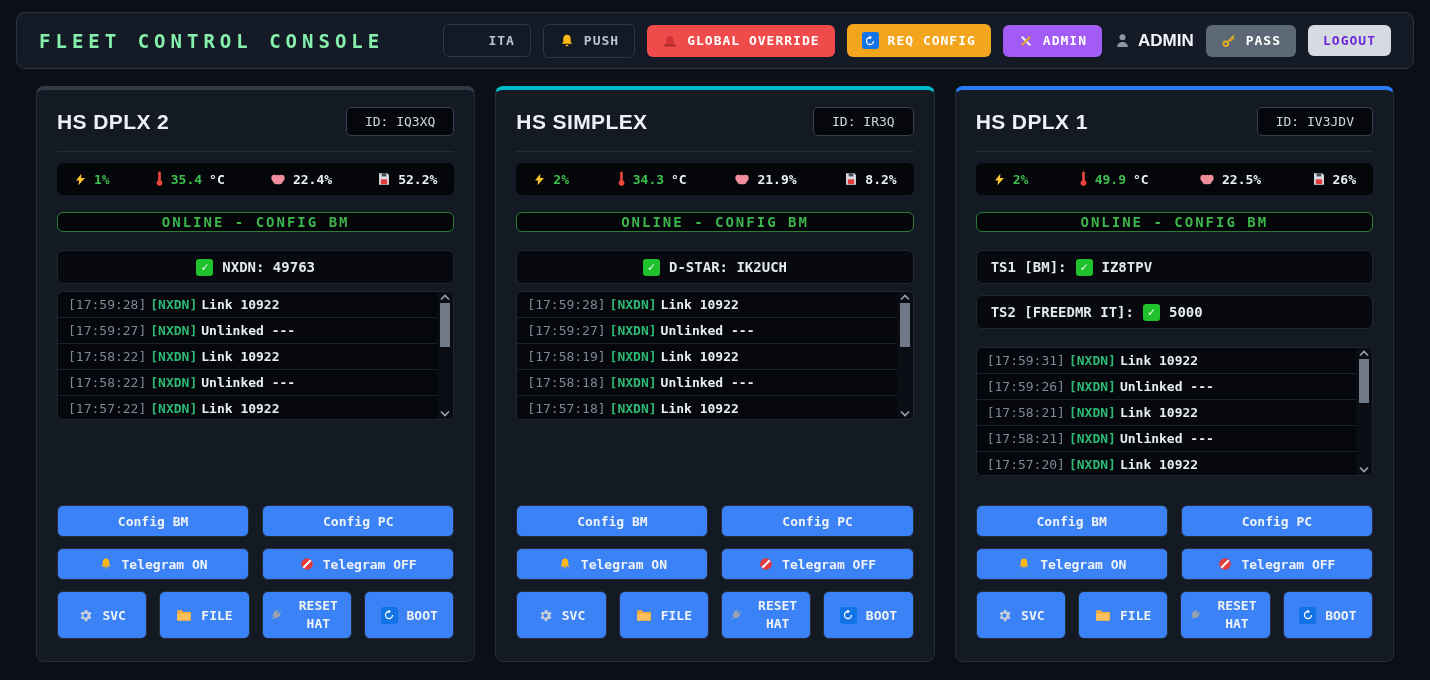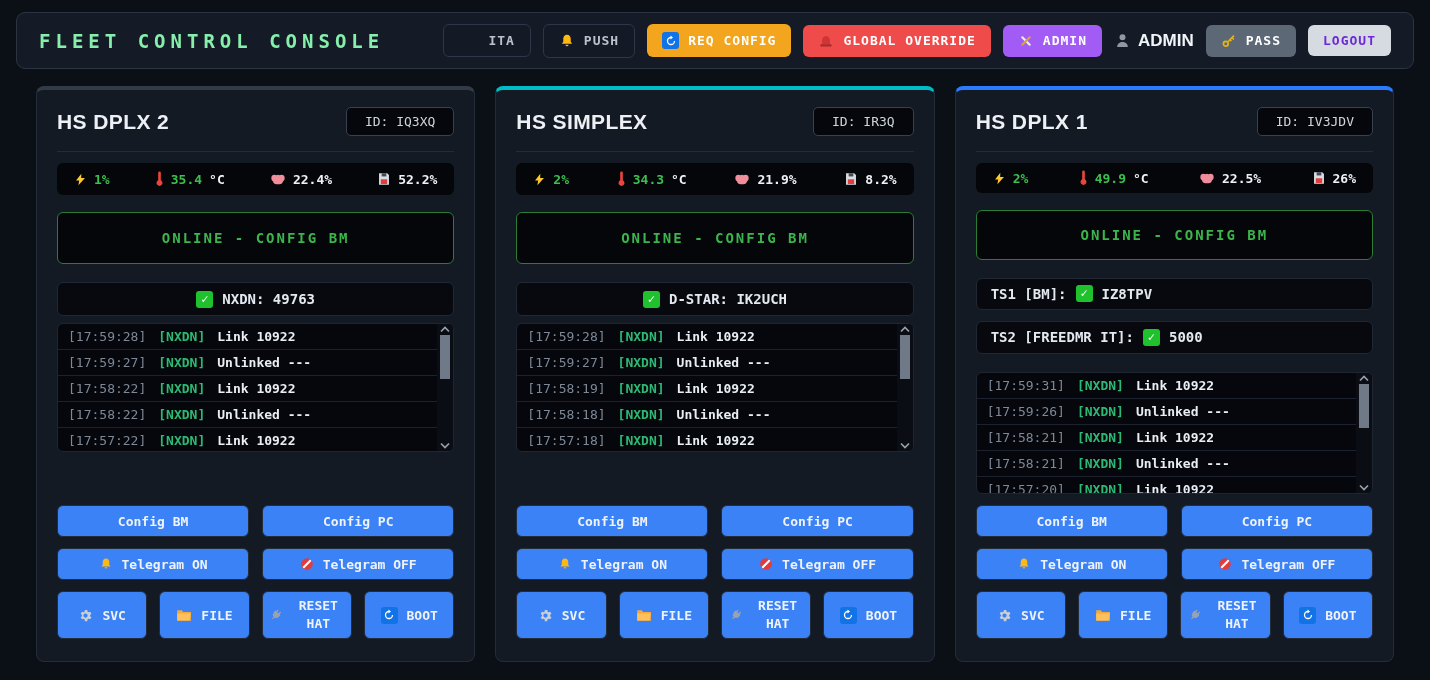--- a/index.html
+++ b/index.html
@@ -52,21 +52,21 @@
   .id-badge { background:#05070c; border:1px solid #3a414e; border-radius:5px; padding:6px 18px; font-size:13px; color:#ced5dd; }
   .divider { border-top:1px solid #242c39; margin-top:15px; }
   .statsbar {
     margin-top:11px; height:32px; background:#04060a; border-radius:6px;
     display:flex; align-items:center; justify-content:space-between; padding:0 17px;
     font-size:13px; font-weight:bold;
   }
   .stat { display:flex; align-items:center; gap:7px; color:#eef2f7; }
   .green { color:#3dbf4e; }
   .statusbox {
-    margin-top:17px; height:52px; background:#04060a;
+    margin-top:17px; height:20px; background:#04060a;
     border:1px solid #2c7c36; border-radius:6px;
     display:flex; align-items:center; justify-content:center;
     font-size:14px; font-weight:bold; letter-spacing:2px; color:#3cb54c;
   }
   .moderow {
     margin-top:18px; height:34px; background:#07090f; border:1px solid #202833; border-radius:6px;
     display:flex; align-items:center; gap:9px; padding:0 14px;
     font-size:14px; font-weight:bold; color:#e3e9ef;
   }
   .moderow.center { justify-content:center; }
@@ -75,21 +75,21 @@
     width:17px; height:17px; background:#1fc22d; border-radius:3px; flex:none;
     color:#ffffff; font-size:12px; font-weight:bold; line-height:17px; text-align:center;
   }
   
   .logbox {
     margin-top:7px; height:129px; background:#05070c; border:1px solid #1f2631; border-radius:6px;
     display:flex; overflow:hidden;
   }
   .card.accent-blue .logbox { margin-top:18px; }
   .log-rows { flex:1; overflow:hidden; }
-  .log-row { height:26px; display:flex; align-items:center; gap:12px;
+  .log-row { height:26px; display:flex; align-items:center; gap:4px;
     padding:0 10px; border-bottom:1px solid #1b222d; font-size:13px; white-space:nowrap; }
   .log-time { color:#7e8896; }
   .log-tag { color:#2db973; font-weight:bold; }
   .log-msg { color:#e9eef4; font-weight:bold; }
   .log-scroll { width:16px; background:#0a0d13; display:flex; flex-direction:column; align-items:center; padding:2px 0; }
   .scroll-track { flex:1; width:10px; display:flex; flex-direction:column; }
   .scroll-thumb { width:10px; height:44px; background:#707987; margin-top:2px; }
   
   .actions { margin-top:auto; }
   .grid2 { display:grid; grid-template-columns:1fr 1fr; gap:13px; margin-top:11px; }
@@ -119,38 +119,38 @@
     </button>
     <button class="hbtn">
       <span class="ico">
         <svg width="16" height="16" viewBox="0 0 24 24">
             <path d="M12 2.5c-3.6 0-5.6 2.6-5.6 6.2v4.4l-2.1 3.2h15.4l-2.1-3.2V8.7c0-3.6-2-6.2-5.6-6.2z" fill="#fdb813"></path>
             <path d="M9.7 17.5a2.3 2.3 0 0 0 4.6 0z" fill="#fdb813"></path>
           </svg>
       </span>
       <span>PUSH</span>
     </button>
-    <button class="hbtn solid amber">
-      <span class="boot-ico ico">
-        <svg width="12" height="12" viewBox="0 0 24 24">
-            <path d="M12 5a7 7 0 1 0 7 7" fill="none" stroke="#fff" stroke-width="2.6"></path>
-            <path d="M11 1.2l5 3.8-5 3.8z" fill="#fff"></path>
-          </svg>
-      </span>
-      <span>REQ CONFIG</span>
-    </button>
     <button class="hbtn solid red">
       <span class="ico">
         <svg width="16" height="16" viewBox="0 0 24 24">
             <path d="M12 4.5a6 6 0 0 1 6 6v6.5H6V10.5a6 6 0 0 1 6-6z" fill="#ffd9d9" opacity="0.35"></path>
             <path d="M12 4.5a6 6 0 0 1 6 6v6.5H6V10.5a6 6 0 0 1 6-6z" fill="#d23434"></path>
             <rect x="3.5" y="17" width="17" height="3.4" rx="1.2" fill="#a82a2a"></rect>
           </svg>
       </span>
       <span>GLOBAL OVERRIDE</span>
+    </button>
+    <button class="hbtn solid amber">
+      <span class="boot-ico ico">
+        <svg width="12" height="12" viewBox="0 0 24 24">
+            <path d="M12 5a7 7 0 1 0 7 7" fill="none" stroke="#fff" stroke-width="2.6"></path>
+            <path d="M11 1.2l5 3.8-5 3.8z" fill="#fff"></path>
+          </svg>
+      </span>
+      <span>REQ CONFIG</span>
     </button>
     <button class="hbtn solid purple">
       <span class="ico">
         <svg width="16" height="16" viewBox="0 0 24 24">
             <rect x="2.5" y="10.4" width="19" height="3.2" rx="1.6" transform="rotate(45 12 12)" fill="#eceef2"></rect>
             <rect x="2.5" y="10.4" width="19" height="3.2" rx="1.6" transform="rotate(-45 12 12)" fill="#e0a32e"></rect>
           </svg>
       </span>
       <span>ADMIN</span>
     </button>

